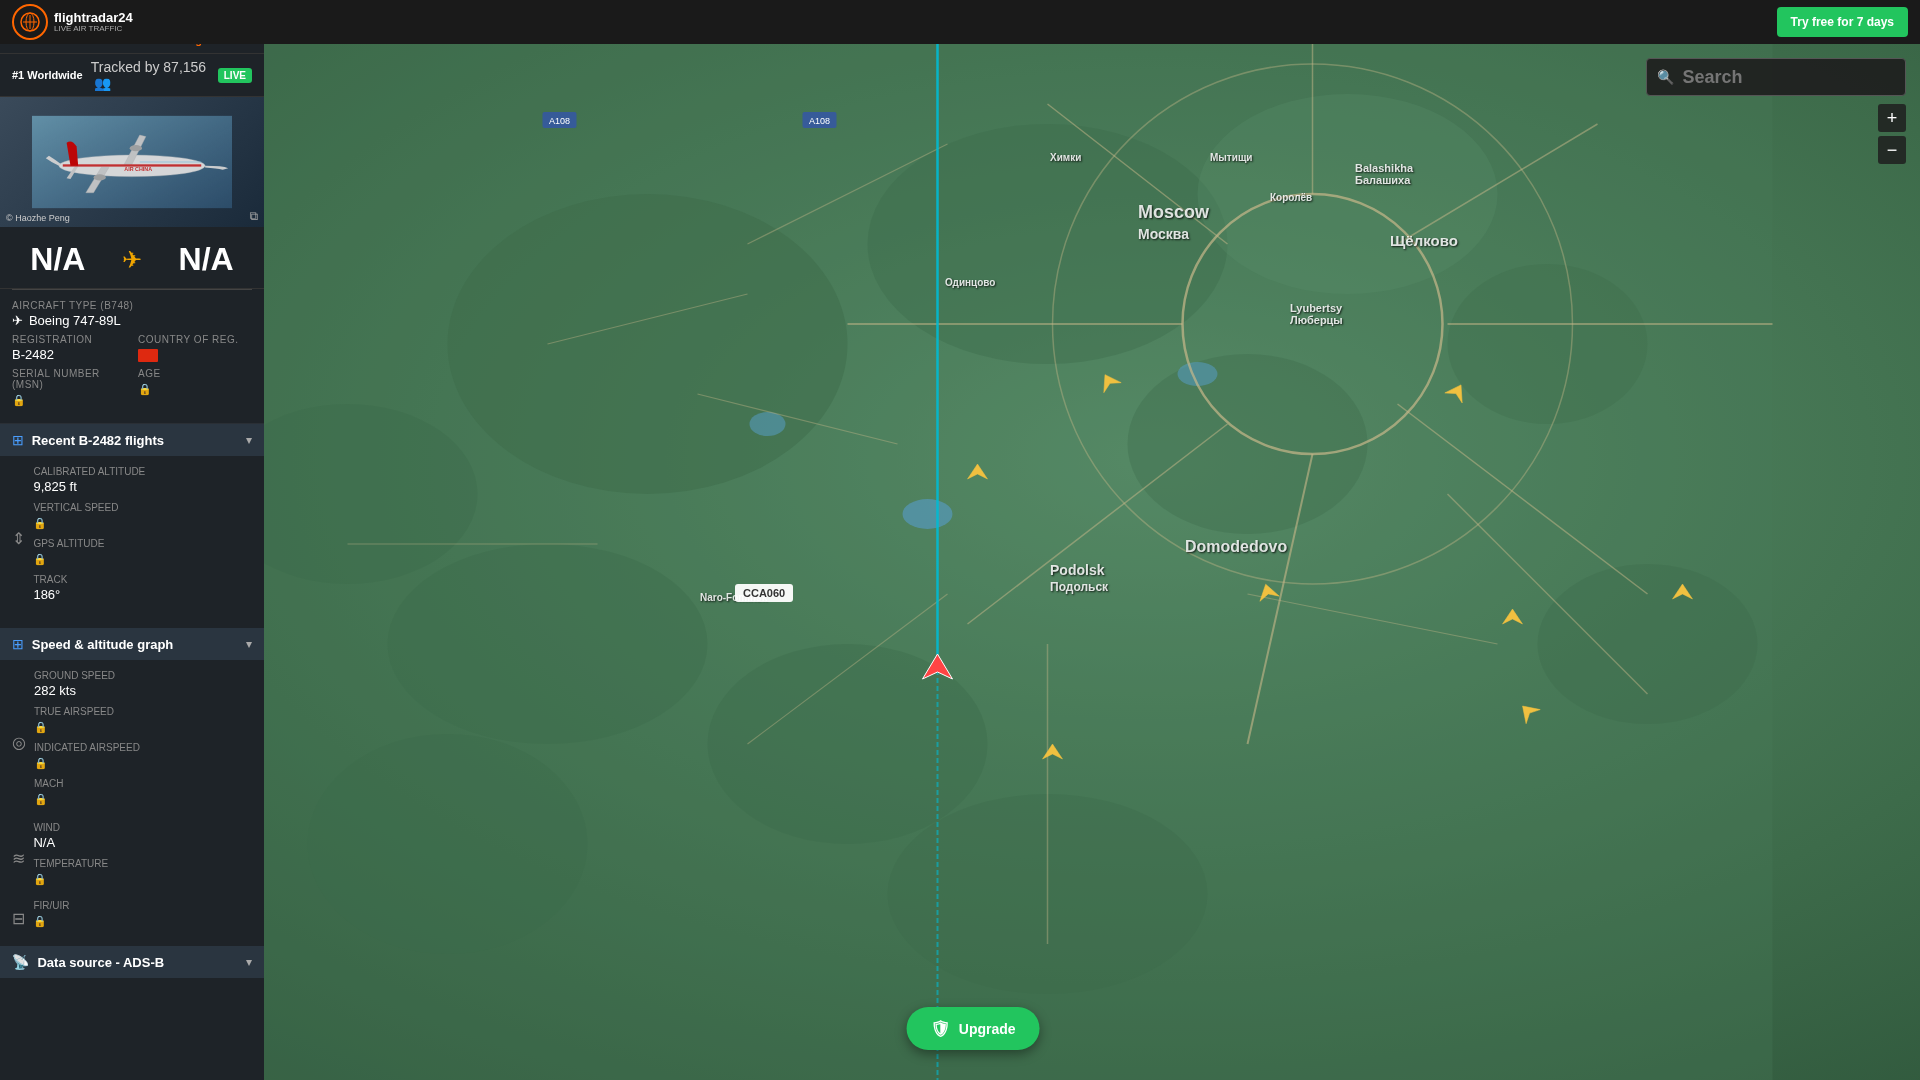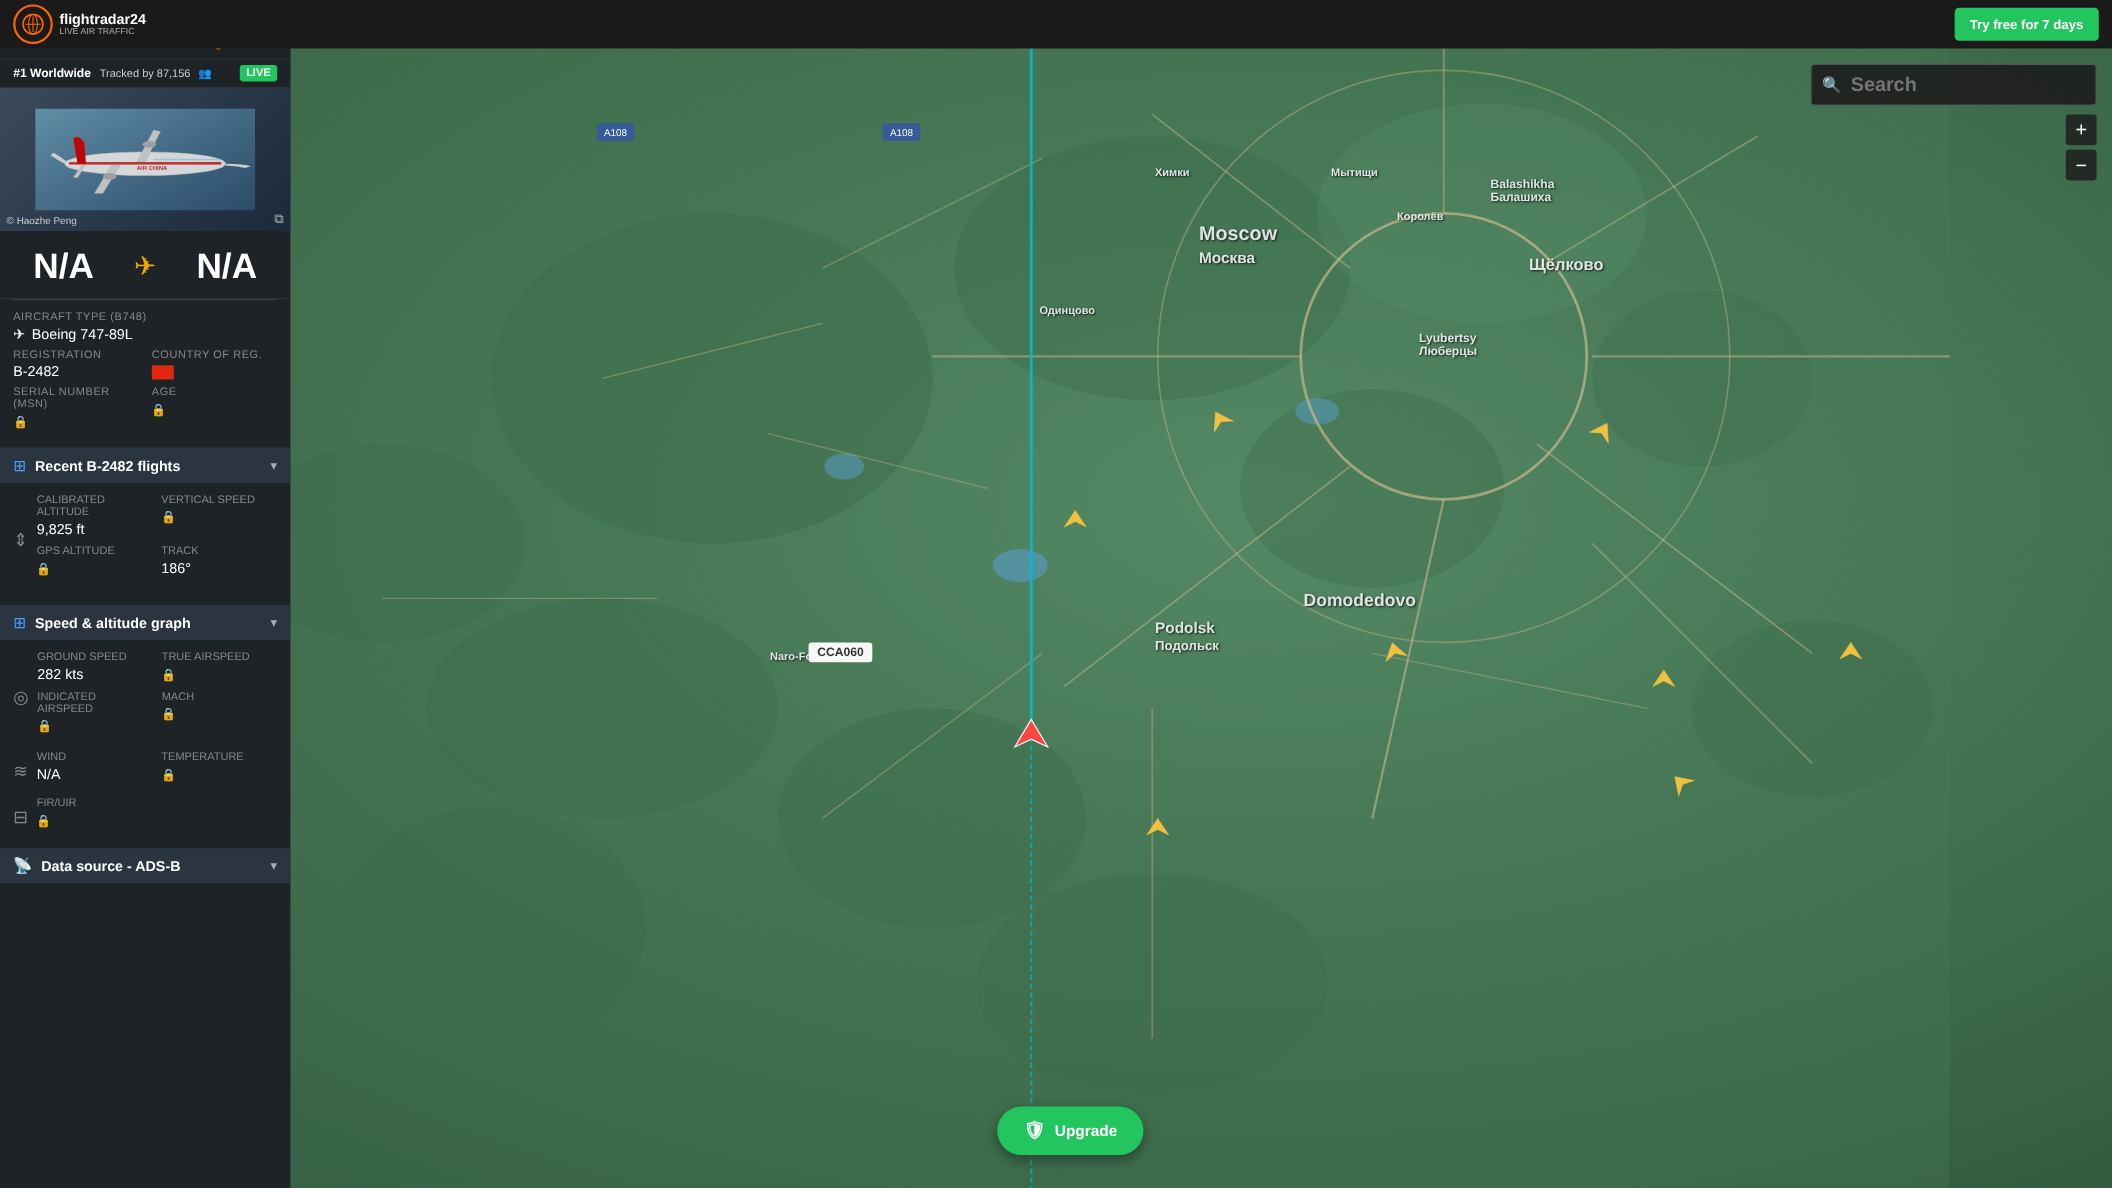--- a/index.html
+++ b/index.html
@@ -83,21 +83,21 @@
     .airline-name { font-size: 12px; color: #aaa; }
     .fr24-logo { color: #ff6600; font-size: 11px; font-weight: bold; }
 
     
     .tracking-bar {
       background: #1e2328; padding: 5px 12px;
       display: flex; align-items: center; gap: 8px;
       border-bottom: 1px solid #333;
     }
     .rank-badge { color: #fff; font-size: 11px; font-weight: bold; }
-    .tracked-info { color: #ccc; font-size: 10px; flex: 1; }
+    .tracked-info { color: #ccc; font-size: 14px; flex: 1; }
     .live-badge {
       background: #22c55e; color: #fff; font-size: 10px; font-weight: bold;
       padding: 2px 6px; border-radius: 3px;
     }
 
     
     .plane-image-container {
       position: relative; height: 130px; background: #2a2f35; overflow: hidden;
     }
     .plane-image-placeholder {
@@ -149,21 +149,21 @@
       display: flex; align-items: center; justify-content: space-between;
       cursor: pointer;
     }
     .section-header-left { display: flex; align-items: center; gap: 8px; }
     .section-title { font-size: 13px; color: #fff; font-weight: bold; }
     .section-icon { color: #4a9eff; font-size: 14px; }
     .chevron { color: #aaa; font-size: 12px; }
 
     
     .flight-data { padding: 10px 12px; }
-    .data-row { display: flex; gap: 8px; margin-bottom: 8px; }
+    .data-row { display: flex; gap: 8px; margin-bottom: 8px; flex-direction: column; }
     .data-col { flex: 1; }
     .data-label { font-size: 10px; color: #888; text-transform: uppercase; margin-bottom: 2px; }
     .data-value { font-size: 13px; color: #fff; }
 
     
     .bottom-source {
       background: #2a3540; padding: 8px 12px;
       display: flex; align-items: center; justify-content: space-between;
       cursor: pointer;
     }
@@ -184,21 +184,21 @@
       background: rgba(255,255,255,0.95); color: #333; font-size: 11px;
       padding: 3px 8px; border-radius: 3px; font-weight: bold;
       pointer-events: none; z-index: 40;
     }
 
     
     .map-label {
       position: absolute; color: rgba(255,255,255,0.85); font-size: 11px;
       font-weight: bold; pointer-events: none; text-shadow: 1px 1px 2px rgba(0,0,0,0.8);
     }
-    .map-label.large { font-size: 18px; }
+    .map-label.large { font-size: 18px; margin-left: 48px; }
     .map-label.medium { font-size: 14px; }
 
     
     .map-roads { position: absolute; top: 0; left: 0; width: 100%; height: 100%; pointer-events: none; }
   </style>
 </head>
 <body>
 
 <nav class="top-nav">
   <div class="nav-logo">

